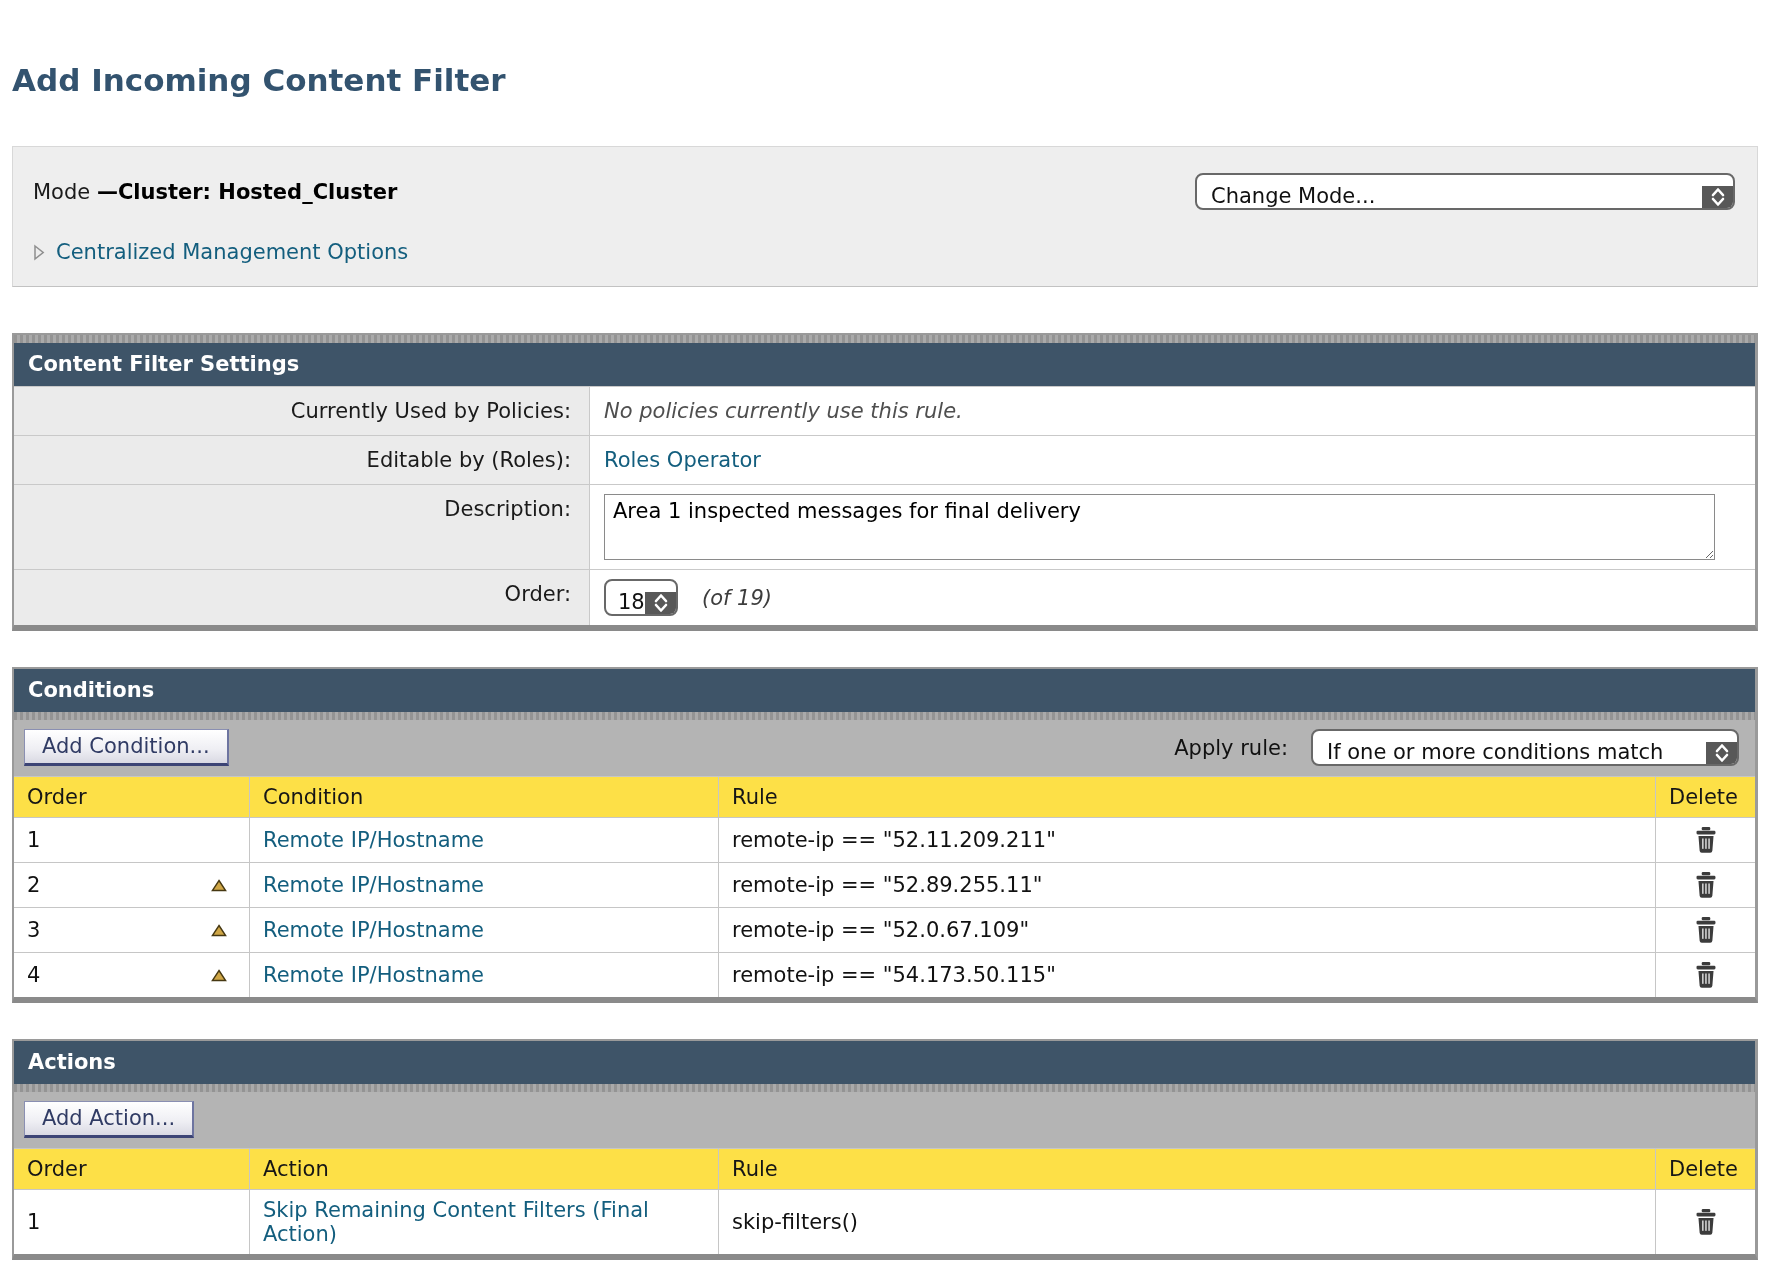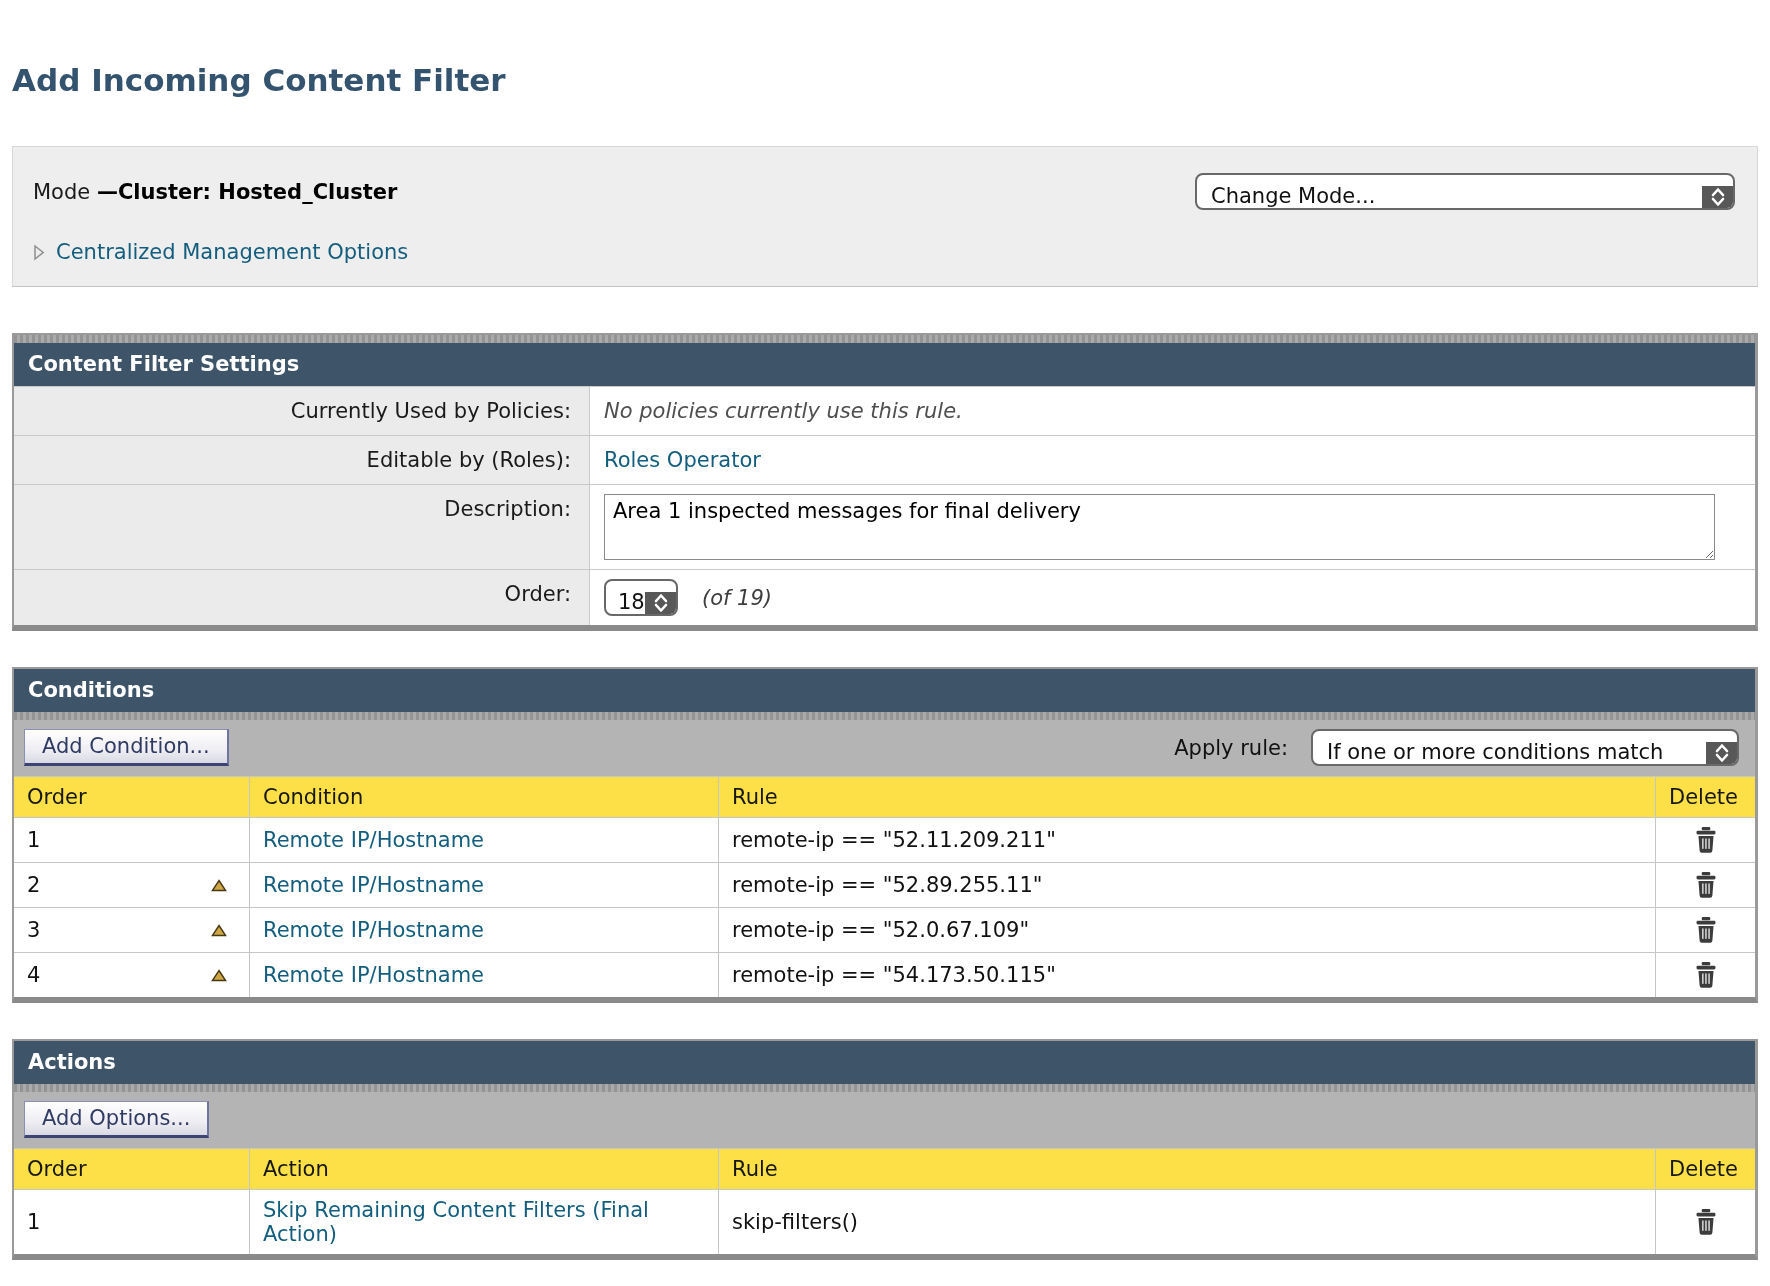--- a/index.html
+++ b/index.html
@@ -408,21 +408,21 @@
             </svg>
         </button>
       </div>
     </div>
   </div>
 
   <div class="section-box box-actions">
     <div class="section-header">Actions</div>
     <div class="texstrip"></div>
     <div class="toolbar">
-      <button class="bevel-btn">Add Options...</button>
+      <button class="bevel-btn">Add Action...</button>
     </div>
 
     <div class="crow header">
       <div class="ccell">Order</div>
       <div class="ccell">Action</div>
       <div class="ccell">Rule</div>
       <div class="ccell">Delete</div>
     </div>
 
     <div class="crow">

